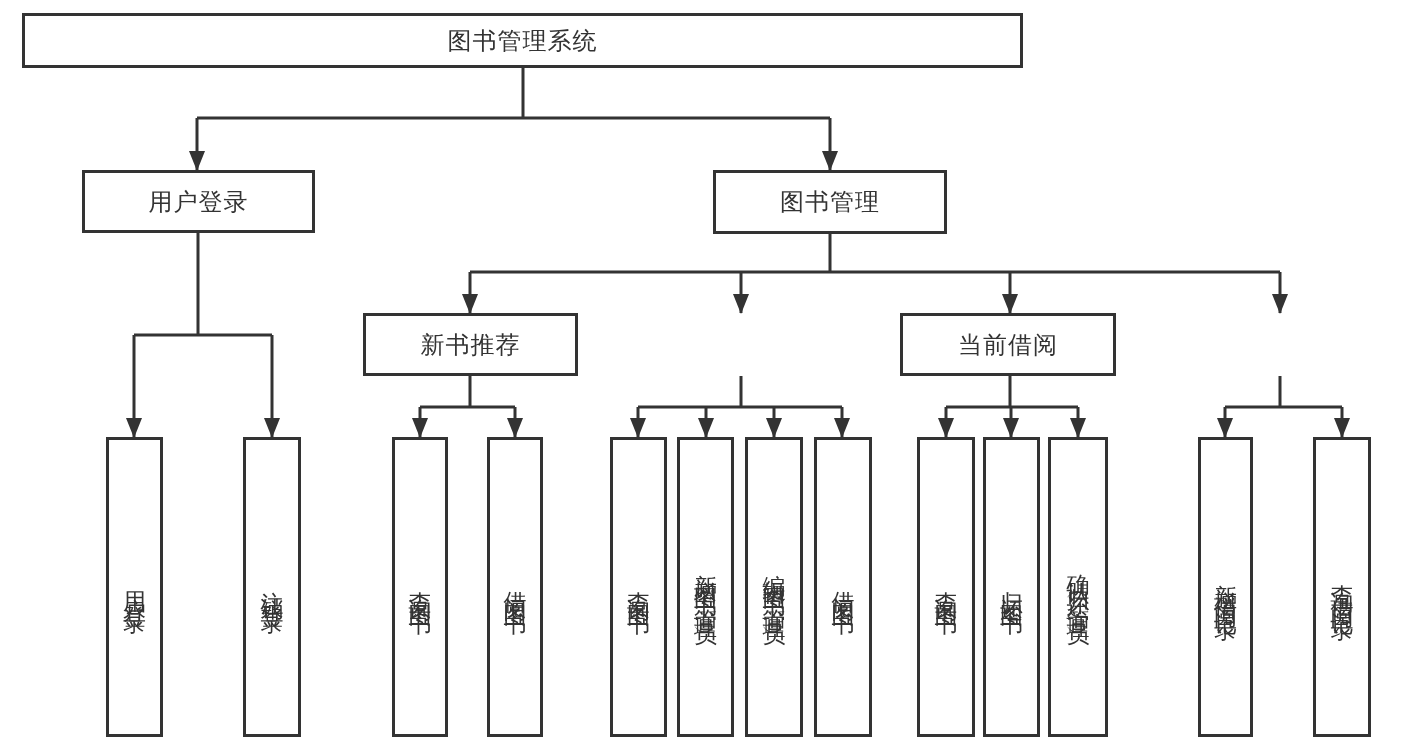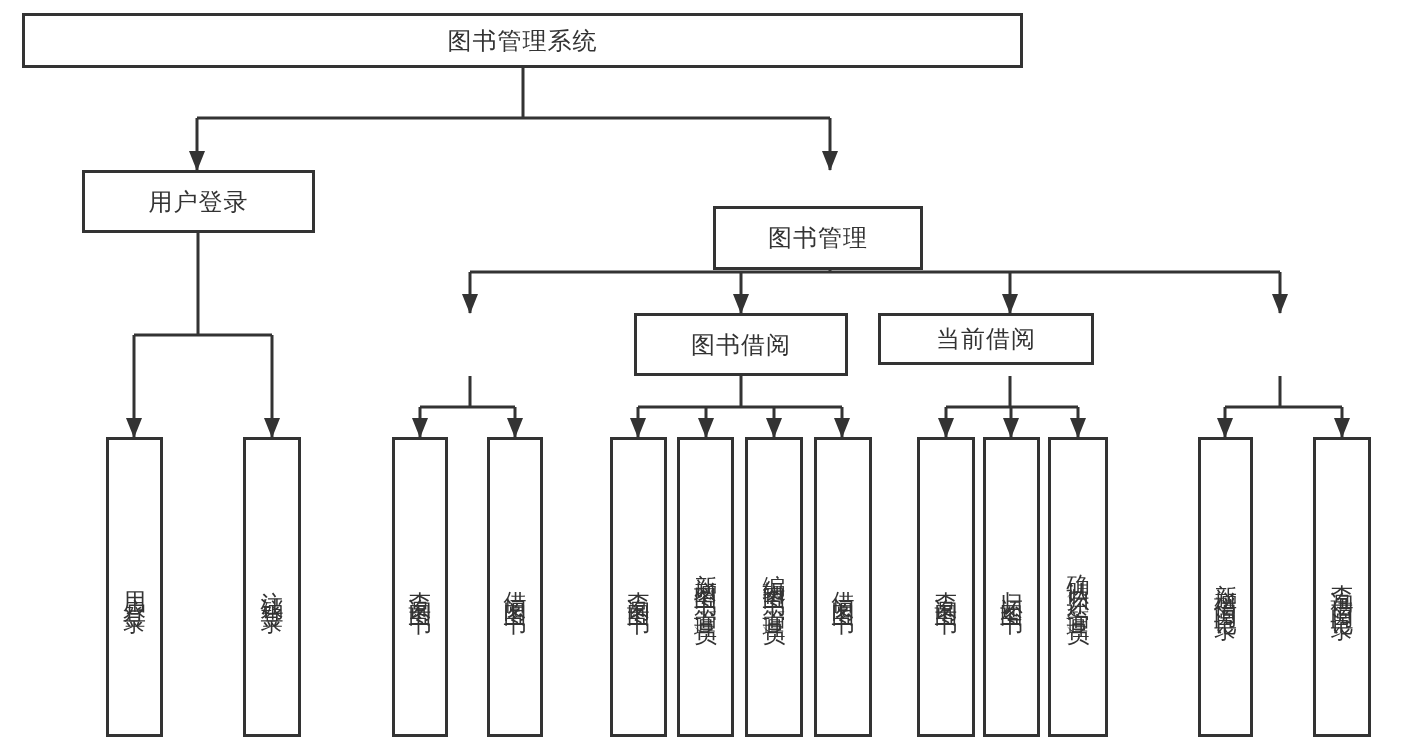--- a/index.html
+++ b/index.html
@@ -100,24 +100,24 @@
 
       <path d="M1280 376 V407 M1225 407 H1342"></path>
       <path d="M1225 407 V437" marker-end="url(#arrow)"></path>
       <path d="M1342 407 V437" marker-end="url(#arrow)"></path>
     </g>
   </svg>
 
   <div class="node" style="left:22px; top:13px; width:1001px; height:55px;">图书管理系统</div>
 
   <div class="node" style="left:82px; top:170px; width:233px; height:63px;">用户登录</div>
-  <div class="node" style="left:713px; top:170px; width:210px; height:64px;margin-top:36px;">图书管理</div>
+  <div class="node" style="left:713px; top:170px; width:234px; height:64px;">图书管理</div>
 
-  <div class="node" style="left:634px; top:313px; width:214px; height:63px;">图书借阅</div>
-  <div class="node" style="left:878px; top:313px; width:216px; height:52px;">当前借阅</div>
+  <div class="node" style="left:363px; top:313px; width:215px; height:63px;">新书推荐</div>
+  <div class="node" style="left:900px; top:313px; width:216px; height:63px;">当前借阅</div>
 
   <div class="vnode" style="left:106px; top:437px; width:57px; height:300px;">
     <span>用户登录</span>
   </div>
   <div class="vnode" style="left:243px; top:437px; width:58px; height:300px;">
     <span>注销登录</span>
   </div>
 
   <div class="vnode" style="left:392px; top:437px; width:56px; height:300px;">
     <span>查询图书</span>

